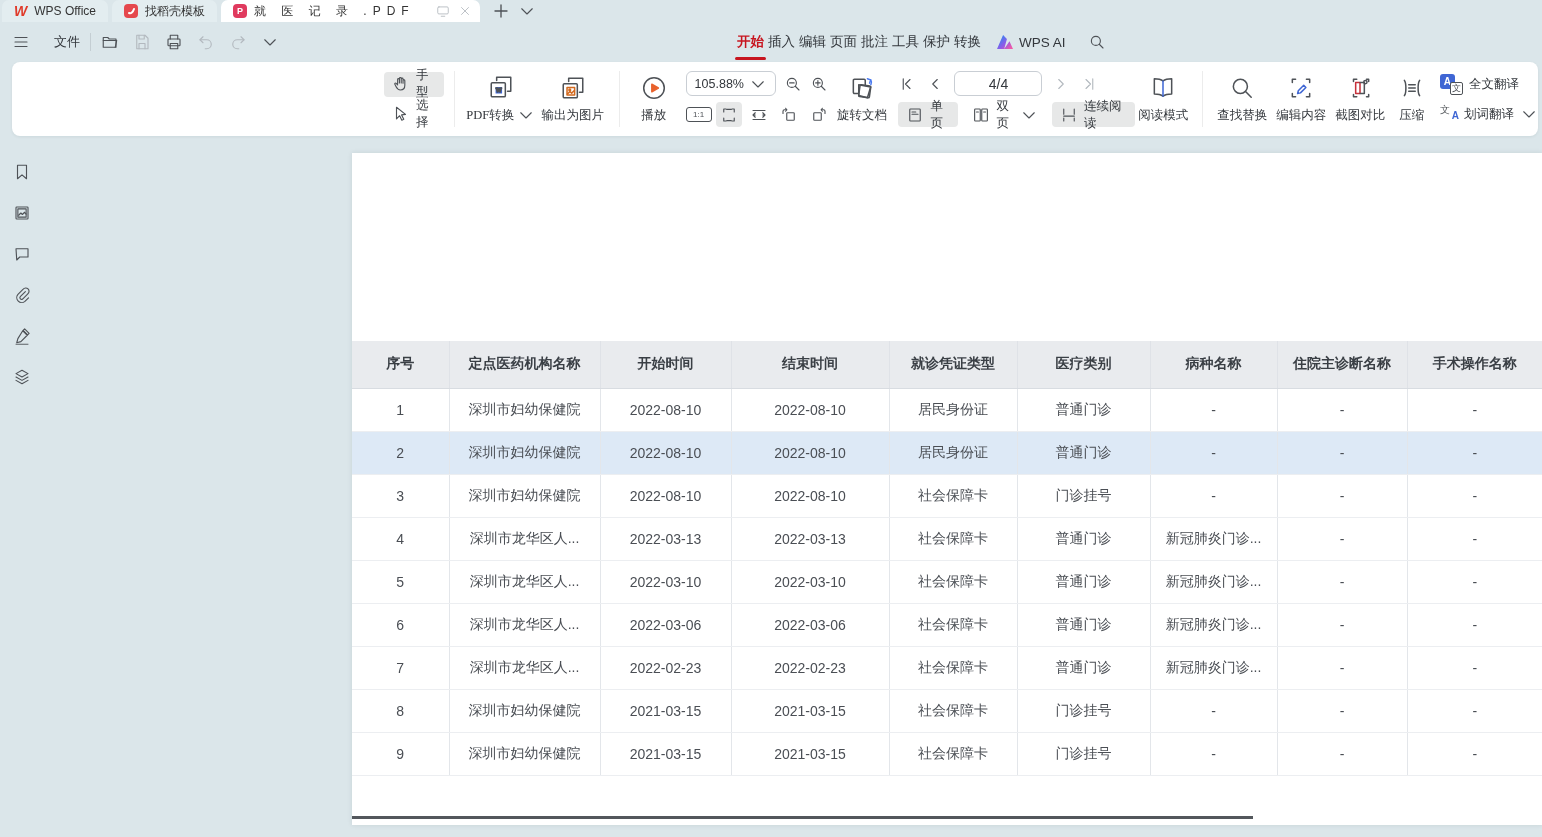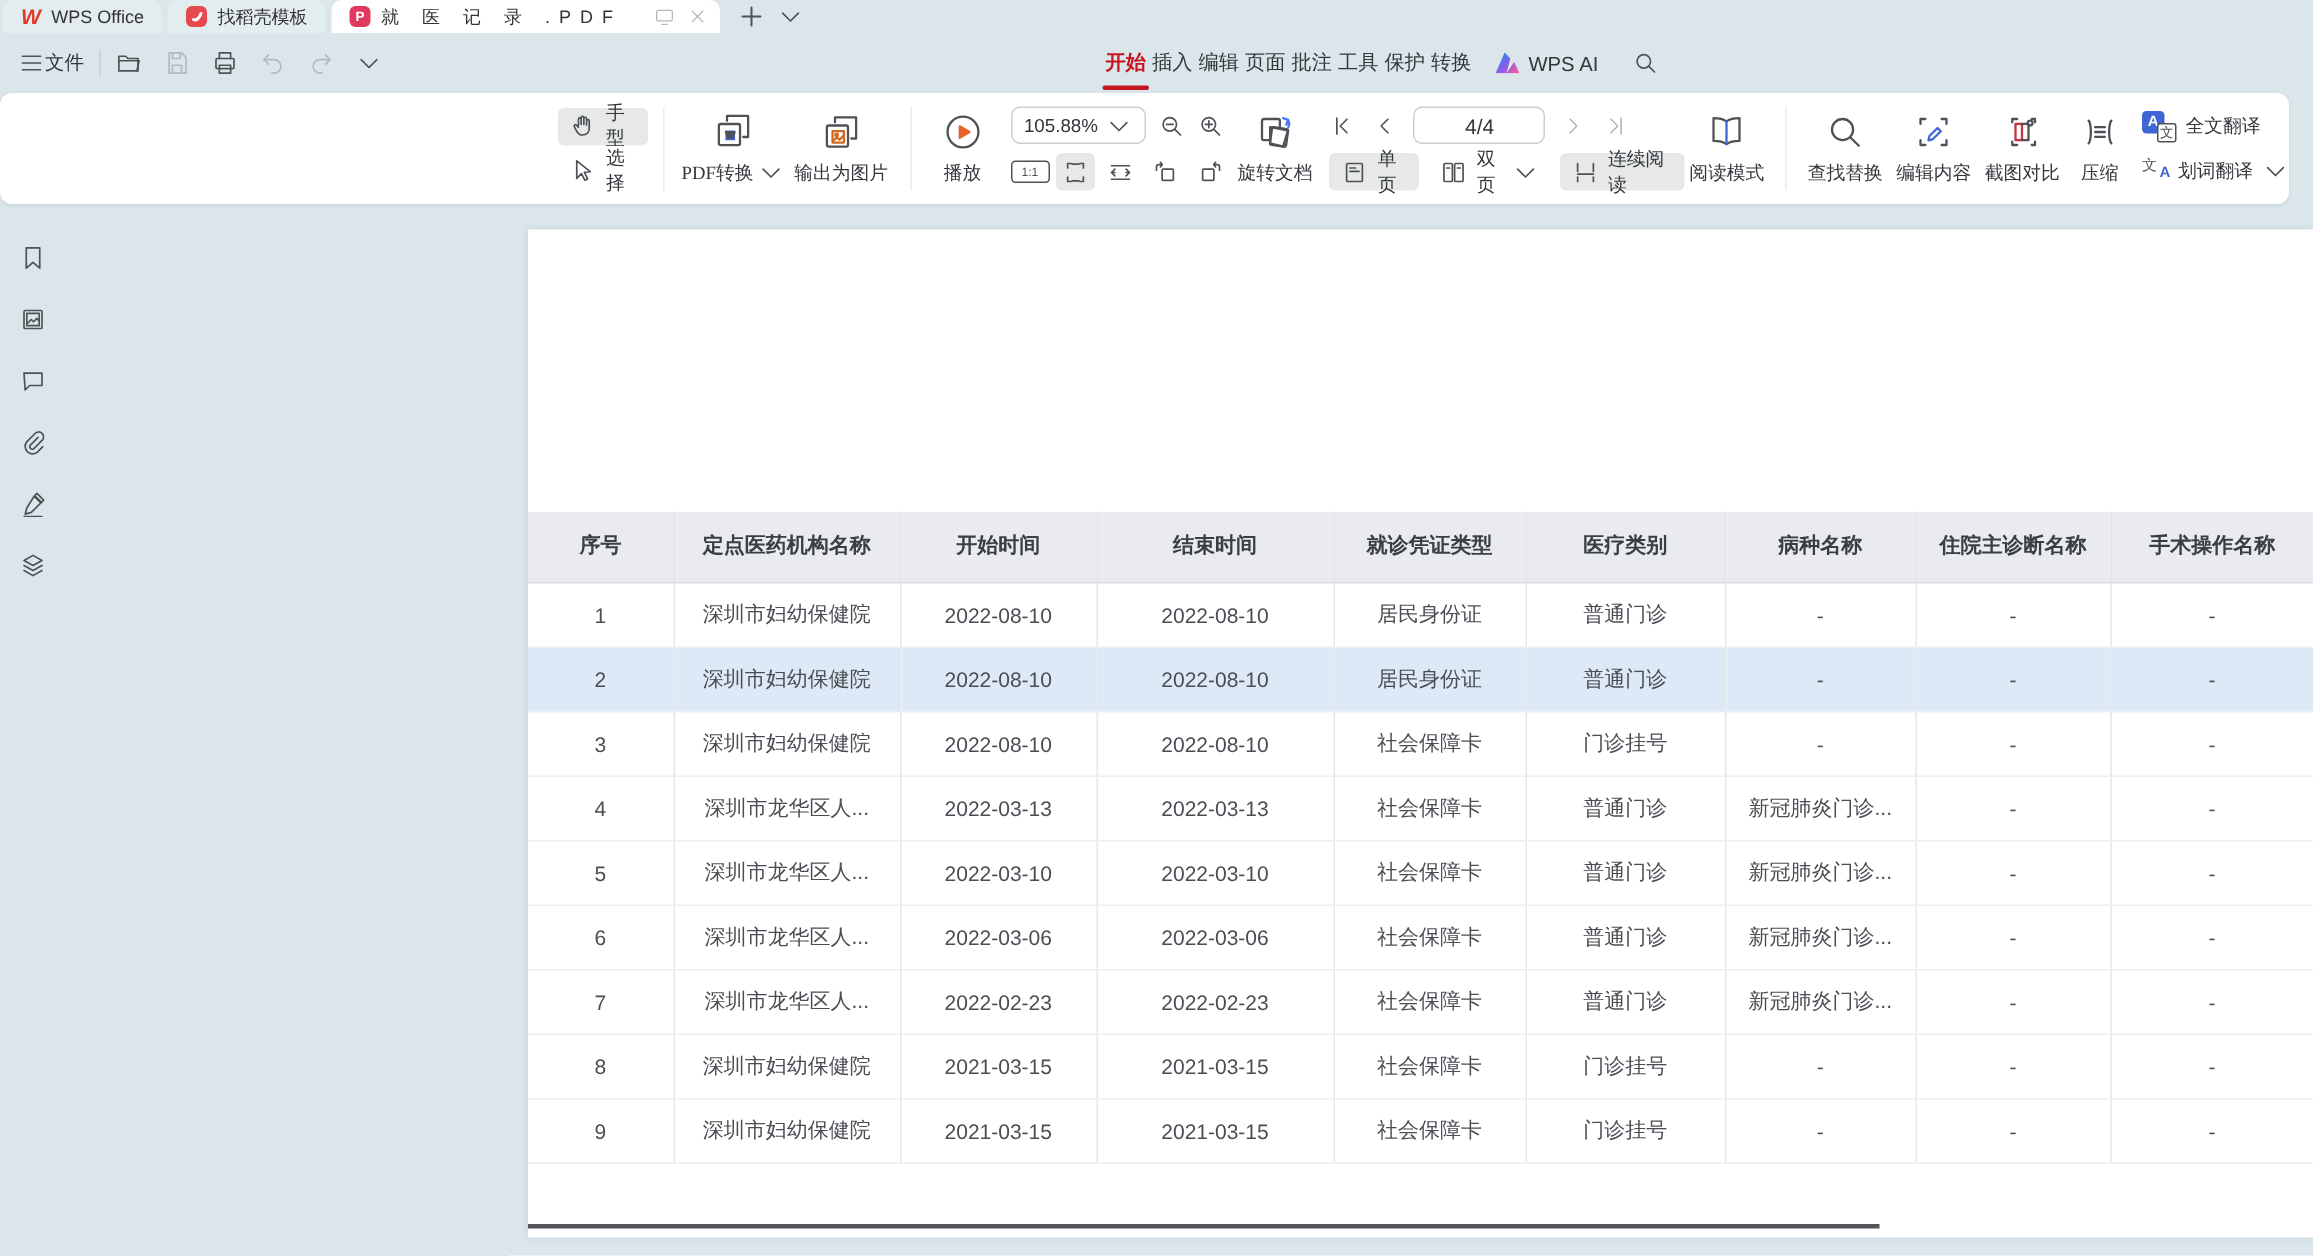--- a/index.html
+++ b/index.html
@@ -25,33 +25,33 @@
   .tab .spread { letter-spacing:6px; }
   .logo-w { color:#e03a2a; font-weight:800; font-style:italic; font-size:14px; line-height:1; }
   .sq-icon { width:14px; height:14px; border-radius:4px; display:flex; align-items:center; justify-content:center; color:#fff; font-size:9px; font-weight:700; flex:none; }
   .docer-bg { background:#e5484d; }
   .pdf-bg { background:#e03a5e; }
   .tab-extra { display:flex; align-items:center; gap:8px; margin-left:14px; }
   .newtab-group { display:flex; align-items:center; gap:8px; margin-left:8px; }
 
   
   .menubar { position:absolute; left:0; top:22px; right:0; height:40px; display:flex; align-items:center; padding:0 12px; }
-  .file-btn { display:flex; align-items:center; gap:0; font-size:13px; color:#33373c; }
+  .file-btn { display:flex; align-items:center; gap:24px; font-size:13px; color:#33373c; }
   .vdiv { width:1px; height:18px; background:#c4ced3; margin:0 10px; }
   .qbar { display:flex; align-items:center; gap:14px; }
   .menu-items { position:absolute; left:735px; top:0; height:40px; display:flex; align-items:center; font-size:13.5px; color:#33373c; }
   .menu-item { position:relative; height:40px; display:flex; align-items:center; padding:0 2px; }
   .menu-item.active { color:#c7151f; font-weight:700; }
   .menu-item.active::after { content:""; position:absolute; left:0; right:0; bottom:2px; height:3px; background:#c7151f; border-radius:2px; }
   .wpsai { display:flex; align-items:center; gap:6px; margin-left:14px; font-size:13.5px; color:#33373c; }
   .ai-logo { width:16px; height:14px; background:linear-gradient(135deg,#3f7ef0 20%,#8f5ae8 55%,#ef5aa8 90%); clip-path:polygon(0% 100%, 38% 0%, 62% 28%, 45% 100%, 78% 45%, 100% 100%); }
   .menubar-search { margin-left:22px; }
 
   
-  .ribbon { position:absolute; left:0; top:62px; width:1526px; height:74px; background:#fff; border-radius:8px; box-shadow:0 1px 3px rgba(40,60,70,.08); display:flex; align-items:stretch; padding-left:372px; }
+  .ribbon { position:absolute; left:12px; top:62px; width:1526px; height:74px; background:#fff; border-radius:8px; box-shadow:0 1px 3px rgba(40,60,70,.08); display:flex; align-items:stretch; padding-left:372px; }
   .rdiv { width:1px; background:#ececec; margin:9px 10px; }
   .two-rows { display:flex; flex-direction:column; justify-content:center; gap:5px; }
   .tool-line { display:flex; align-items:center; gap:6px; padding:0 8px; height:25px; border-radius:4px; font-size:12.5px; color:#33373c; }
   .tool-line.selected { background:#e7e8e8; }
   .bigbtn { width:78px; display:flex; flex-direction:column; align-items:center; justify-content:center; gap:6px; font-size:12.5px; color:#33373c;font-family:Liberation Serif, serif; }
   .bigbtn .lbl { display:flex; align-items:center; gap:3px; white-space:nowrap; }
   .col { display:flex; flex-direction:column; justify-content:center; gap:6px; }
   .row { display:flex; align-items:center; }
   .zoombox { display:flex; align-items:center; justify-content:space-between; width:90px; height:25px; border:1px solid #c9ced4; border-radius:6px; padding:0 8px; font-size:12.5px; color:#33373c; background:#fff; }
   .iconbtn { width:26px; height:25px; display:flex; align-items:center; justify-content:center; border-radius:4px; }

